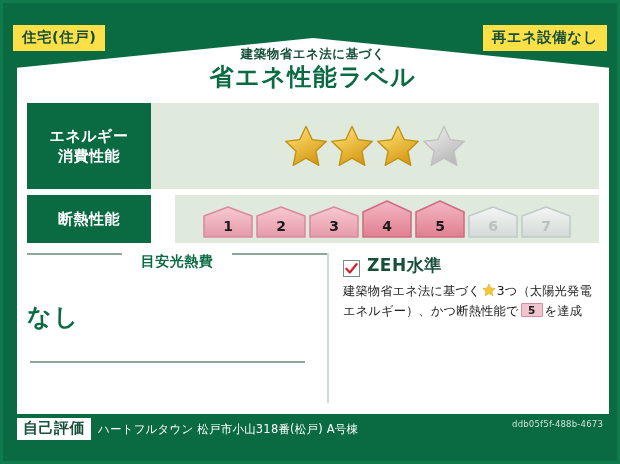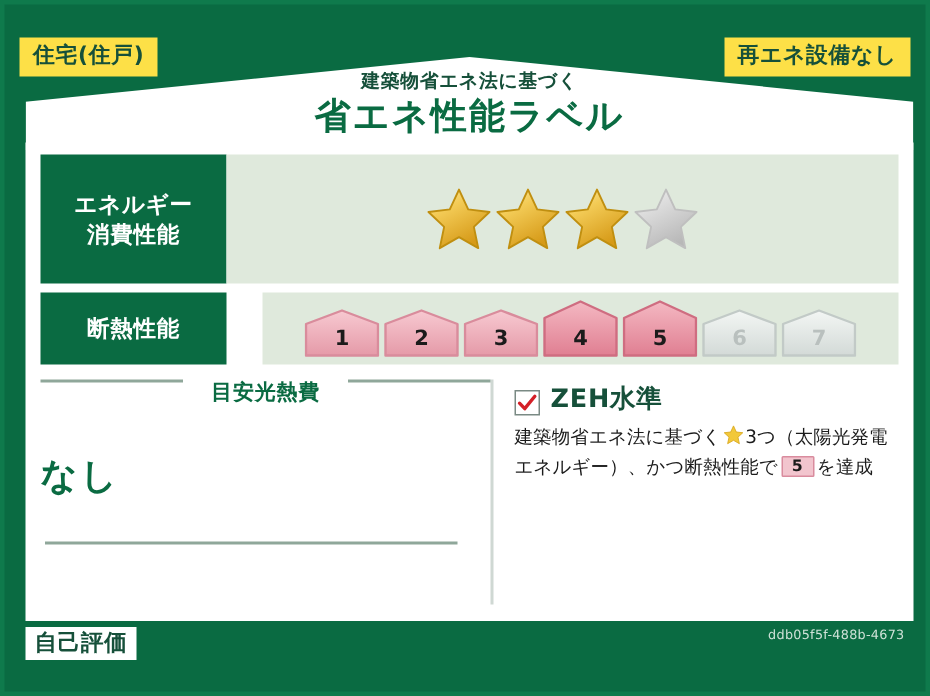--- a/index.html
+++ b/index.html
@@ -377,19 +377,20 @@
               </svg></span><span>3つ（太陽光発電</span><br><span>エネルギー）、かつ断熱性能で</span><span class="inline-chip">5</span><span>を達成</span>
         </div>
       </div>
 
     </div>
   </div>
 
   <div class="footer">
     <div class="footer-left">
       <span class="self-badge">自己評価</span>
+      <span class="property">ハートフルタウン 松戸市小山318番(松戸) A号棟</span>
     </div>
     <div class="footer-right">
       <div class="eval-id">ddb05f5f-488b-4673</div>
     </div>
   </div>
 
 </div>
 
 </body></html>

